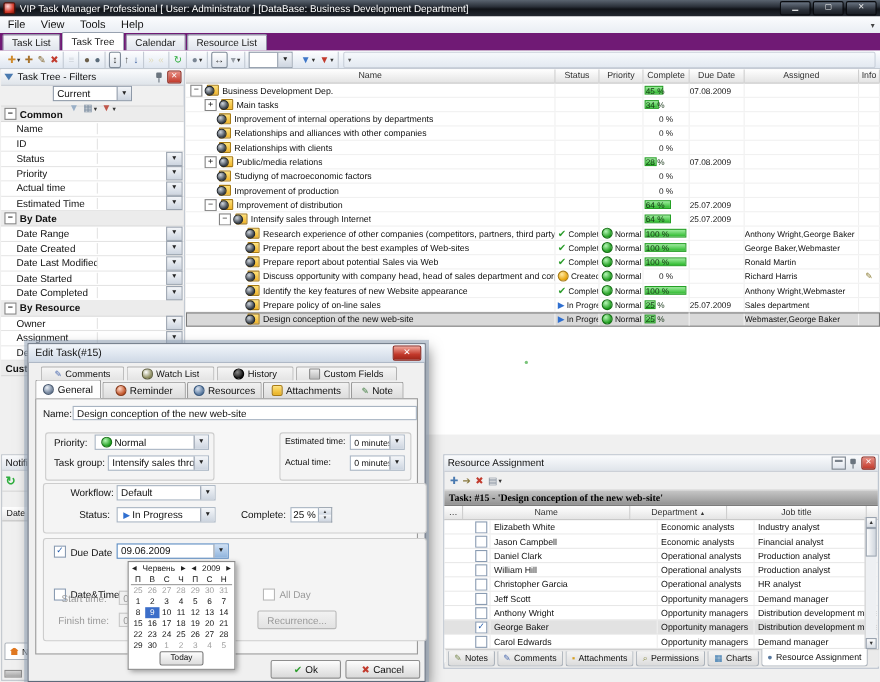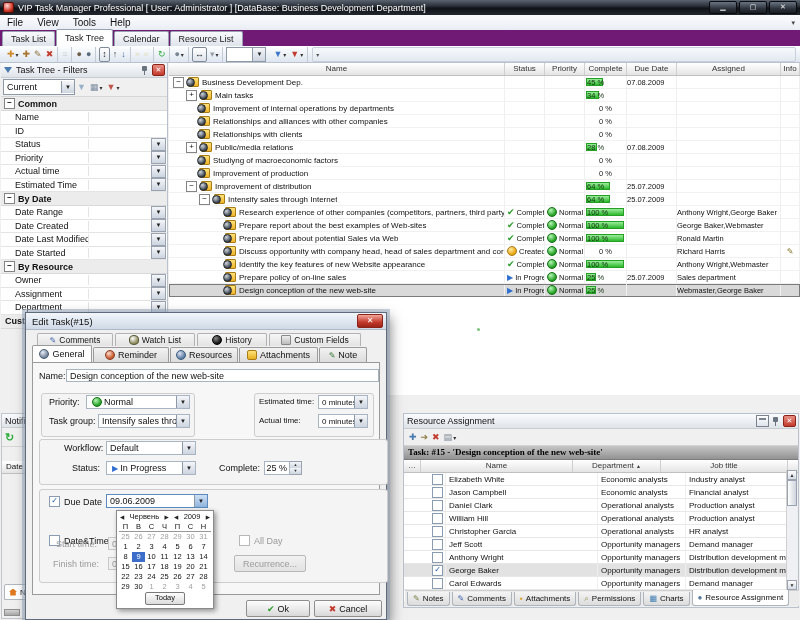--- a/index.html
+++ b/index.html
@@ -49,21 +49,21 @@
   
   .fpanel{position:absolute;left:1px;top:63px;width:167px;height:350px;background:#f0f0f0;border-right:1px solid #b9c1cd;box-sizing:border-box;}
   .fhead{height:14px;display:flex;align-items:center;background:linear-gradient(#fafbfd,#dfe4ea);border-bottom:1px solid #c8cdd4;font-size:9px;}
   .funnel{width:0;height:0;border-left:4px solid transparent;border-right:4px solid transparent;border-top:6px solid #4a7ab0;margin:0 4px 0 3px;}
   .fhead .t{flex:1;}
   .pin{width:8px;height:8px;margin-right:4px;position:relative;}
   .pin::before{content:"";position:absolute;left:2px;top:0;width:5px;height:5px;background:#6a747e;border-radius:1px;}
   .pin::after{content:"";position:absolute;left:4px;top:5px;width:1px;height:4px;background:#6a747e;}
   .closebox{width:11px;height:10px;background:linear-gradient(#e98f84,#c2392b);border:1px solid #8c2318;border-radius:2px;
     color:#fff;font-size:7px;line-height:9px;text-align:center;margin-right:2px;}
-  .ftool{height:18px;display:flex;align-items:center;border-bottom:1px solid #d6d6d6;padding:0 2px;}
+  .ftool{height:18px;display:flex;align-items:center;border-bottom:1px solid #d6d6d6;padding:0 2px;flex-direction:column;}
   .fcombo{width:70px;height:14px;border:1px solid #8e99a8;background:#fff;display:flex;align-items:center;font-size:9px;}
   .fcombo .v{flex:1;padding-left:3px;}
   .frow{height:12.5px;display:flex;align-items:center;background:#fff;border-bottom:1px solid #e4e4e4;font-size:9px;}
   .frow .lbl{width:88px;padding-left:14px;border-right:1px solid #e4e4e4;box-sizing:border-box;}
   .frow .val{flex:1;height:100%;}
   .frow .fdd{width:13px;height:11px;margin-right:1px;background:linear-gradient(#f4f6f9,#cdd5e0);
      border:1px solid #9aa3af;font-size:6px;text-align:center;line-height:10px;color:#222;}
   .fsec{height:13px;display:flex;align-items:center;background:#ececec;border-bottom:1px solid #d9d9d9;font-weight:bold;font-size:9px;}
   .fsec .box{width:9px;height:9px;border:1px solid #848484;background:#fff;font-size:8px;line-height:7px;text-align:center;margin:0 3px;}
   .fsec.nobox{padding-left:4px;}
@@ -384,20 +384,25 @@
         <div class="frow">
           <div class="lbl nowrap">Date Last Modified</div>
           <div class="val"></div>
           <div class="fdd">▼</div>
         </div>
         <div class="frow">
           <div class="lbl nowrap">Date Started</div>
           <div class="val"></div>
           <div class="fdd">▼</div>
         </div>
+        <div class="frow">
+          <div class="lbl nowrap">Date Completed</div>
+          <div class="val"></div>
+          <div class="fdd">▼</div>
+        </div>
         <div class="fsec">
           <span class="box">−</span>
           <span>By Resource</span>
         </div>
         <div class="frow">
           <div class="lbl nowrap">Owner</div>
           <div class="val"></div>
           <div class="fdd">▼</div>
         </div>
         <div class="frow">

